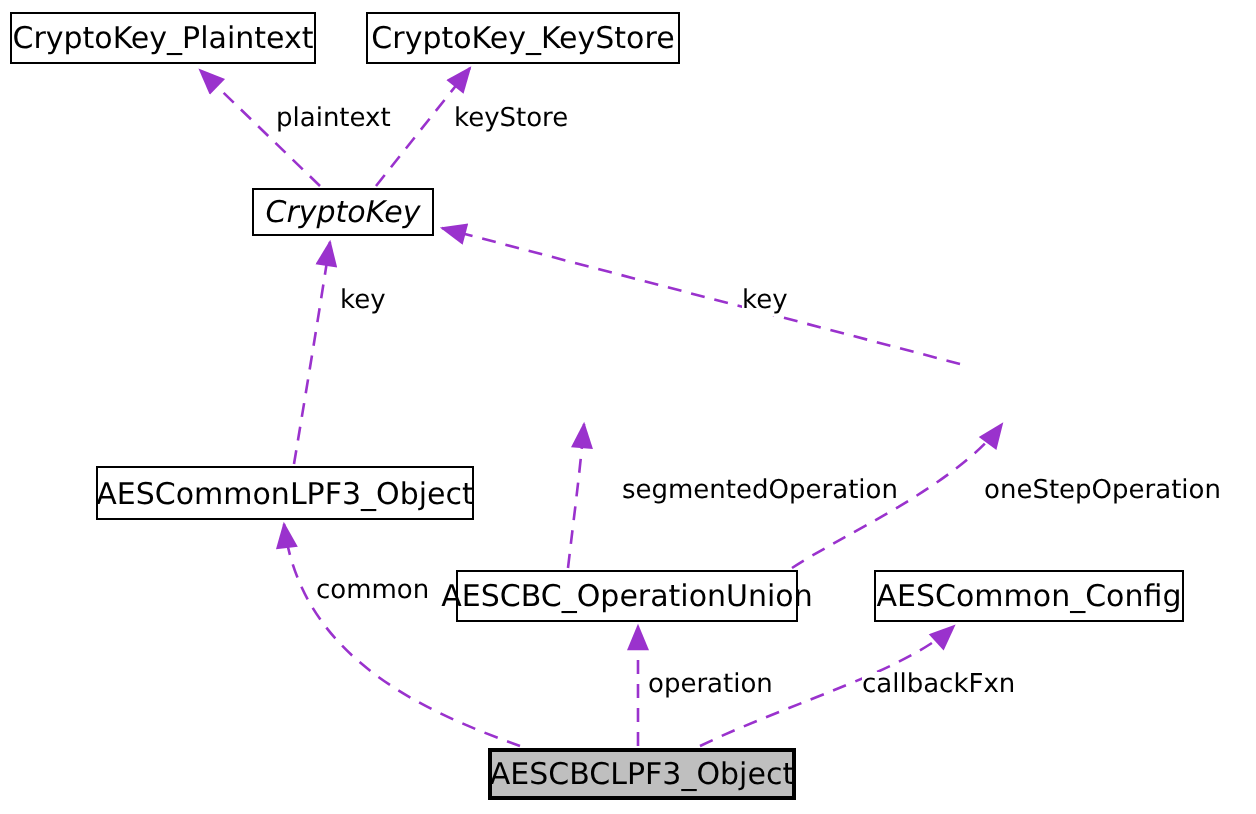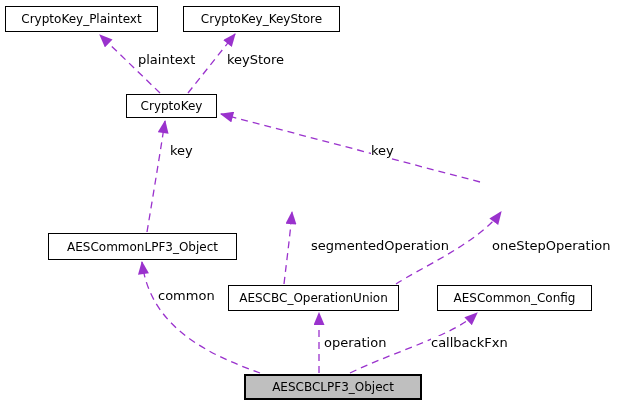--- a/index.html
+++ b/index.html
@@ -10,36 +10,36 @@
     font-family:"DejaVu Sans","Liberation Sans",sans-serif;
     overflow:hidden;
   }
   #edges{position:absolute;left:0;top:0;width:628px;height:407px;}
   .node{
     position:absolute;
     box-sizing:border-box;
     background:#ffffff;
     border:1px solid #000000;
     color:#000000;
-    font-size:12px;
+    font-size:15px;
     text-align:center;
     display:flex;align-items:center;justify-content:center;
     white-space:nowrap;
     cursor:pointer;
   }
   .node.highlight{background:#bfbfbf;border-width:2px;}
   .n-cryptokey-plaintext{left:5px;top:6px;width:153px;height:26px;}
   .n-cryptokey-keystore{left:183px;top:6px;width:157px;height:26px;}
-  .n-cryptokey{left:126px;top:94px;width:91px;height:24px;}
+  .n-cryptokey{left:126px;top:94px;width:91px;height:24px;font-style:italic;}
   .n-segmented{left:180px;top:183px;width:219px;height:26px;}
   .n-onestep{left:420px;top:183px;width:202px;height:26px;}
   .n-commonlpf3{left:48px;top:233px;width:189px;height:27px;}
   .n-operationunion{left:228px;top:285px;width:171px;height:26px;}
   .n-config{left:437px;top:285px;width:155px;height:26px;}
-  .n-aescbclpf3{left:244px;top:374px;width:178px;height:26px;}
+  .n-aescbclpf3{left:244px;top:374px;width:154px;height:26px;}
   .elabel{
     position:absolute;
     color:#000000;
     font-size:13px;
     white-space:nowrap;
     background:#ffffff;
     line-height:14px;
   }
   .l-plaintext{left:138px;top:53px;}
   .l-keystore{left:227px;top:53px;}

